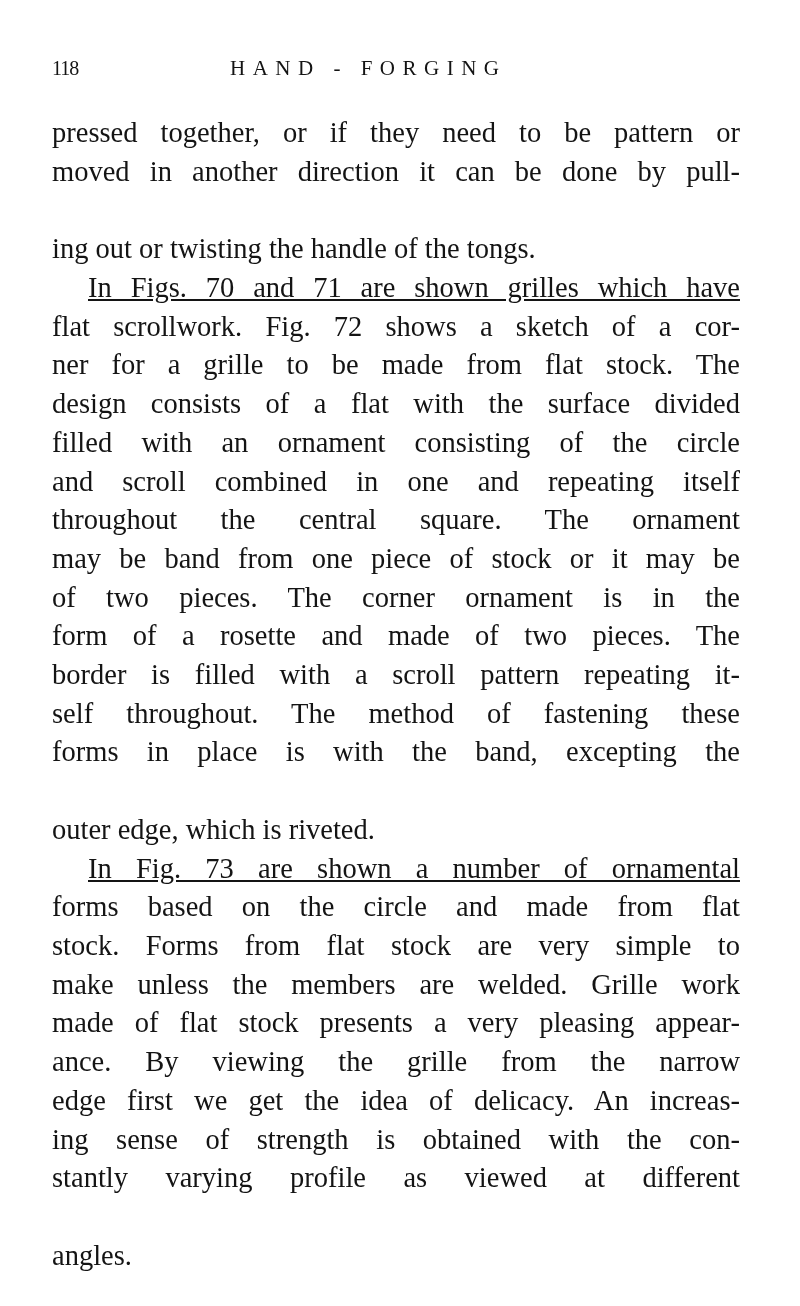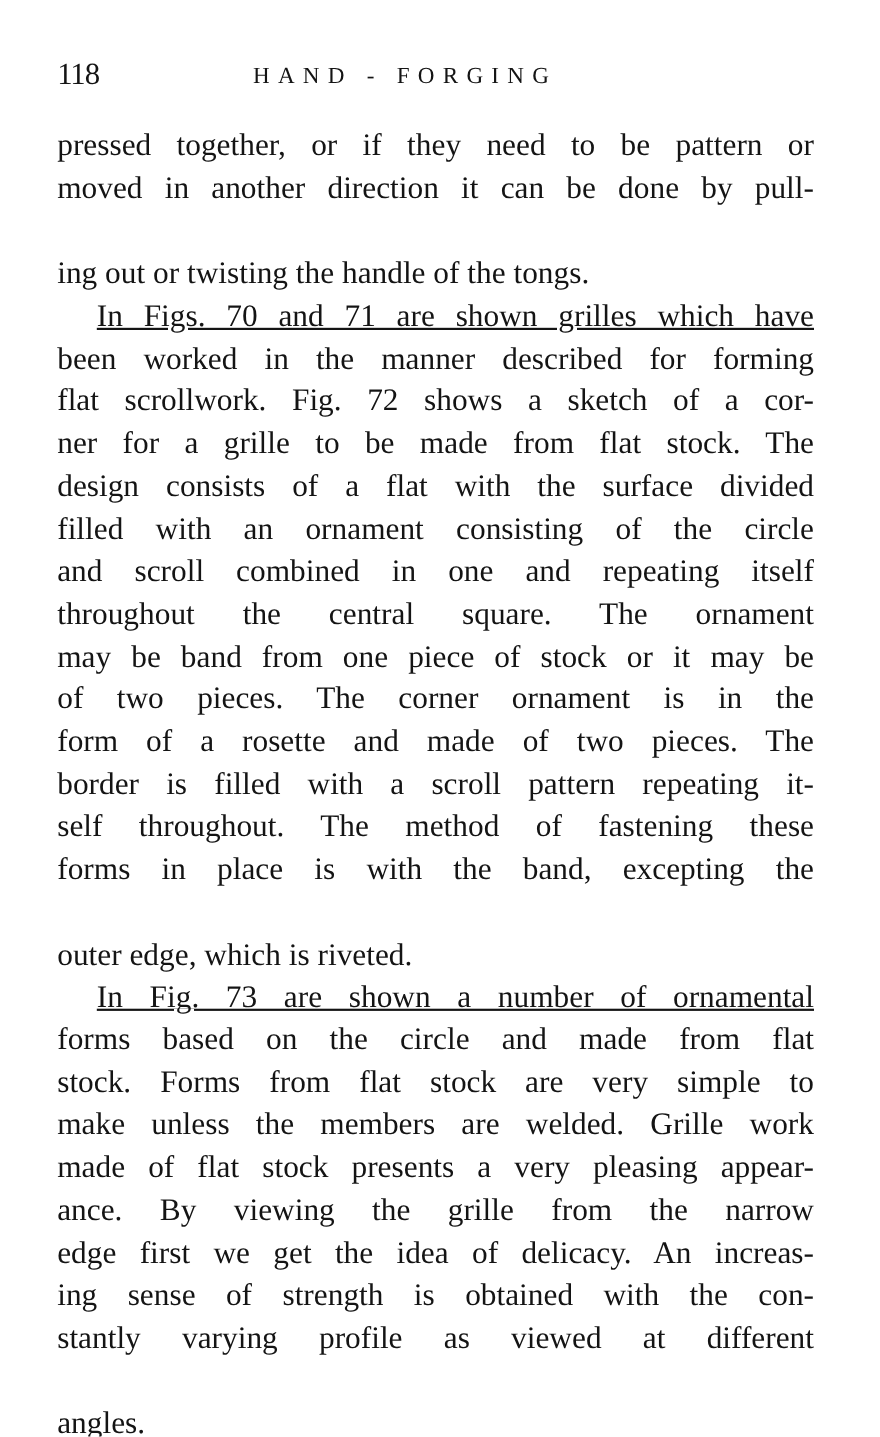--- a/index.html
+++ b/index.html
@@ -5,21 +5,21 @@
   html, body { margin: 0; padding: 0; background: #ffffff; }
   body {
     width: 800px; height: 1306px; position: relative; overflow: hidden;
     font-family: "Liberation Serif", "DejaVu Serif", serif; color: #141414;
   }
   .header {
     position: absolute; top: 50px; left: 52px; width: 700px; height: 40px;
   }
   .page-number {
     position: absolute; left: 0; top: 0;
-    font-size: 28px; line-height: 36px; letter-spacing: -1px;
+    font-size: 20px; line-height: 36px; letter-spacing: -1px;
   }
   .running-head {
     position: absolute; left: 178px; top: 0;
     font-size: 21px; line-height: 36px; letter-spacing: 7.5px;
   }
   .body-text {
     position: absolute; top: 114px; left: 52px; width: 688px;
   }
   .line {
     display: block; height: 38.7px; line-height: 38.7px;
@@ -38,21 +38,20 @@
 </div>
 
 <div class="body-text">
   <div>
     <span class="line">pressed together, or if they need to be pattern or</span>
     <span class="line">moved in another direction it can be done by pull-</span>
     <span class="line last">ing out or twisting the handle of the tongs.</span>
   </div>
   <div>
     <span class="line indent">In Figs. 70 and 71 are shown grilles which have</span>
-    <span class="line">been worked in the manner described for forming</span>
     <span class="line">flat scrollwork.   Fig. 72 shows a sketch of a cor-</span>
     <span class="line">ner for a grille to be made from flat stock.  The</span>
     <span class="line">design consists of a flat with the surface divided</span>
     <span class="line">filled with an ornament consisting of the circle</span>
     <span class="line">and scroll combined in one and repeating itself</span>
     <span class="line">throughout the central square.   The ornament</span>
     <span class="line">may be band from one piece of stock or it may be</span>
     <span class="line">of two pieces.  The corner ornament is in the</span>
     <span class="line">form of a rosette and made of two pieces.  The</span>
     <span class="line">border is filled with a scroll pattern repeating it-</span>

